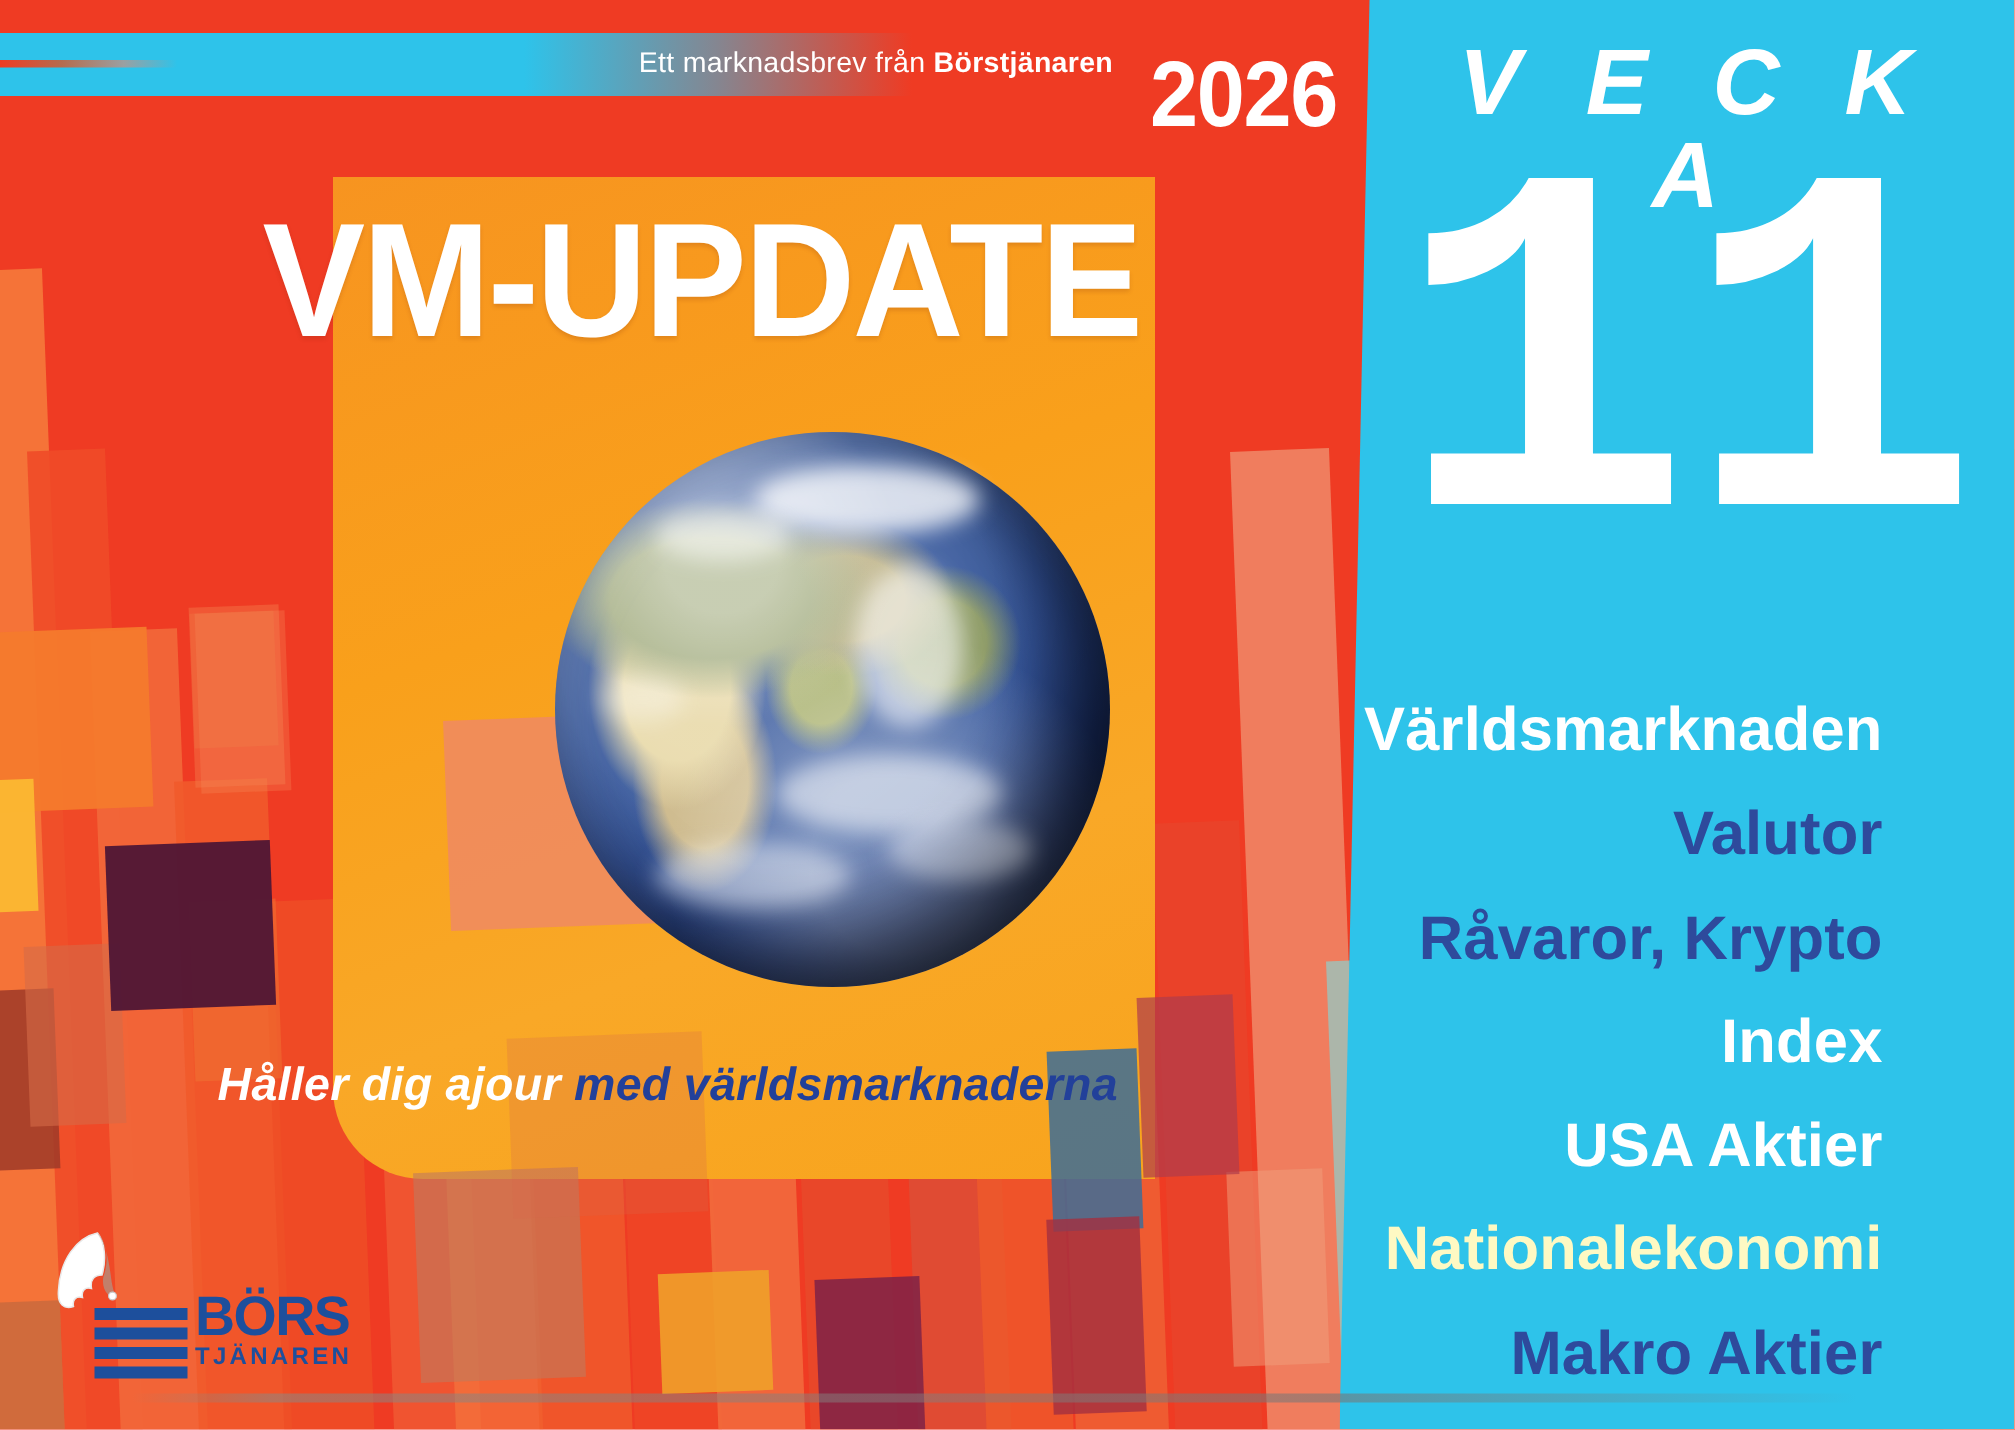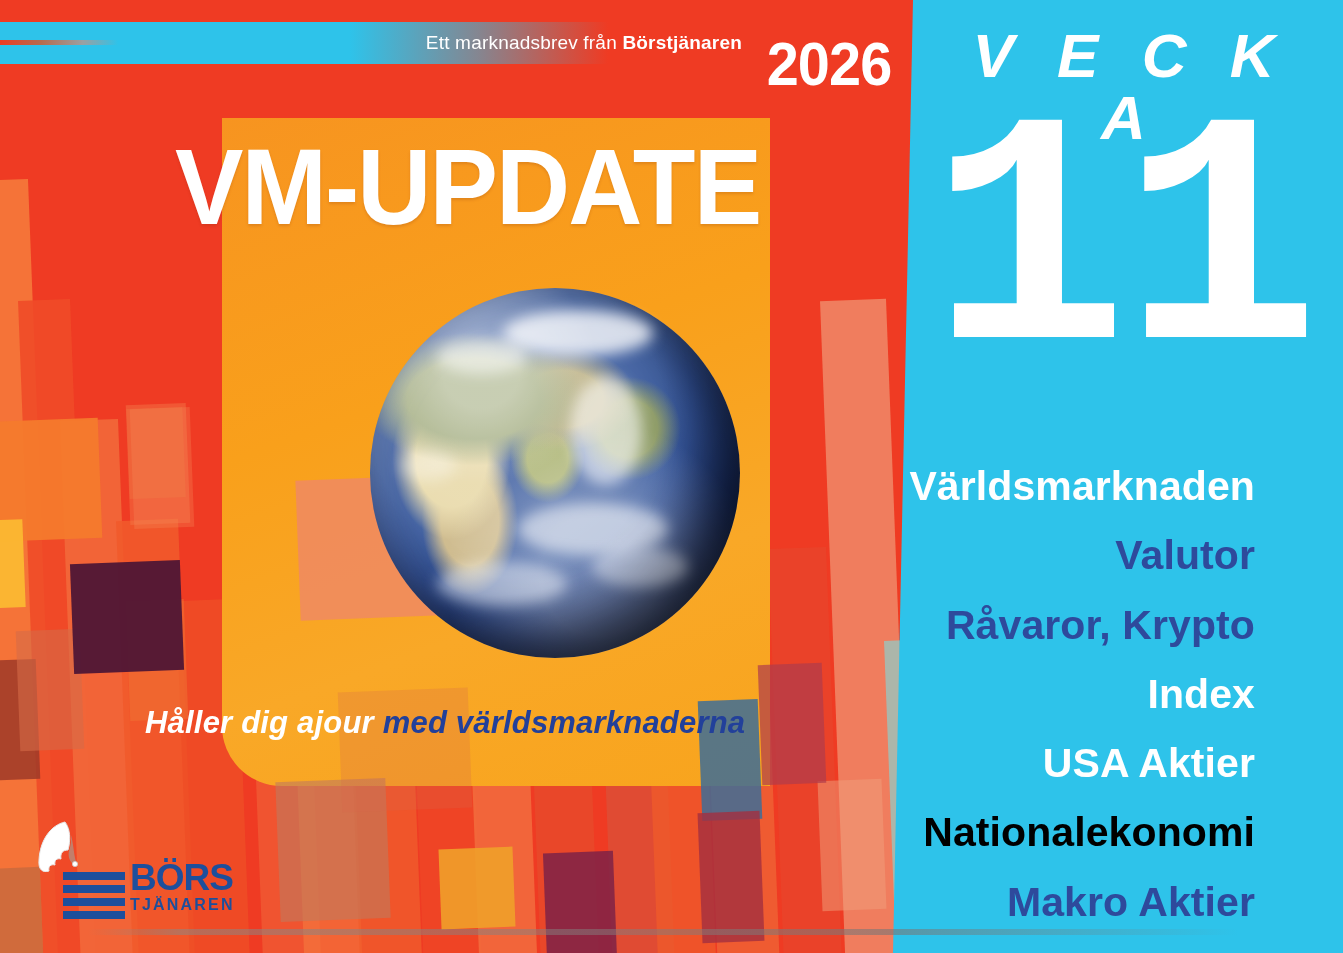--- a/index.html
+++ b/index.html
@@ -247,18 +247,18 @@
   <div class="cyan-panel"></div>
   <div class="vecka">V E C K A</div>
   <div class="weeknum">11</div>
 
   <div class="toc" id="toc-list">
       <div class="toc-item" style="color: rgb(255, 255, 255);">Världsmarknaden</div>
       <div class="toc-item" style="color: rgb(46, 74, 156);">Valutor</div>
       <div class="toc-item" style="color: rgb(46, 74, 156);">Råvaror, Krypto</div>
       <div class="toc-item" style="color: rgb(255, 255, 255);">Index</div>
       <div class="toc-item" style="color: rgb(255, 255, 255);">USA Aktier</div>
-      <div class="toc-item" style="color: #000000;">Nationalekonomi</div>
+      <div class="toc-item" style="color: #fef9c3;">Nationalekonomi</div>
       <div class="toc-item" style="color: rgb(46, 74, 156);">Makro Aktier</div>
     </div>
 
   <div class="hairline"></div>
 </div>
 
 </body></html>

